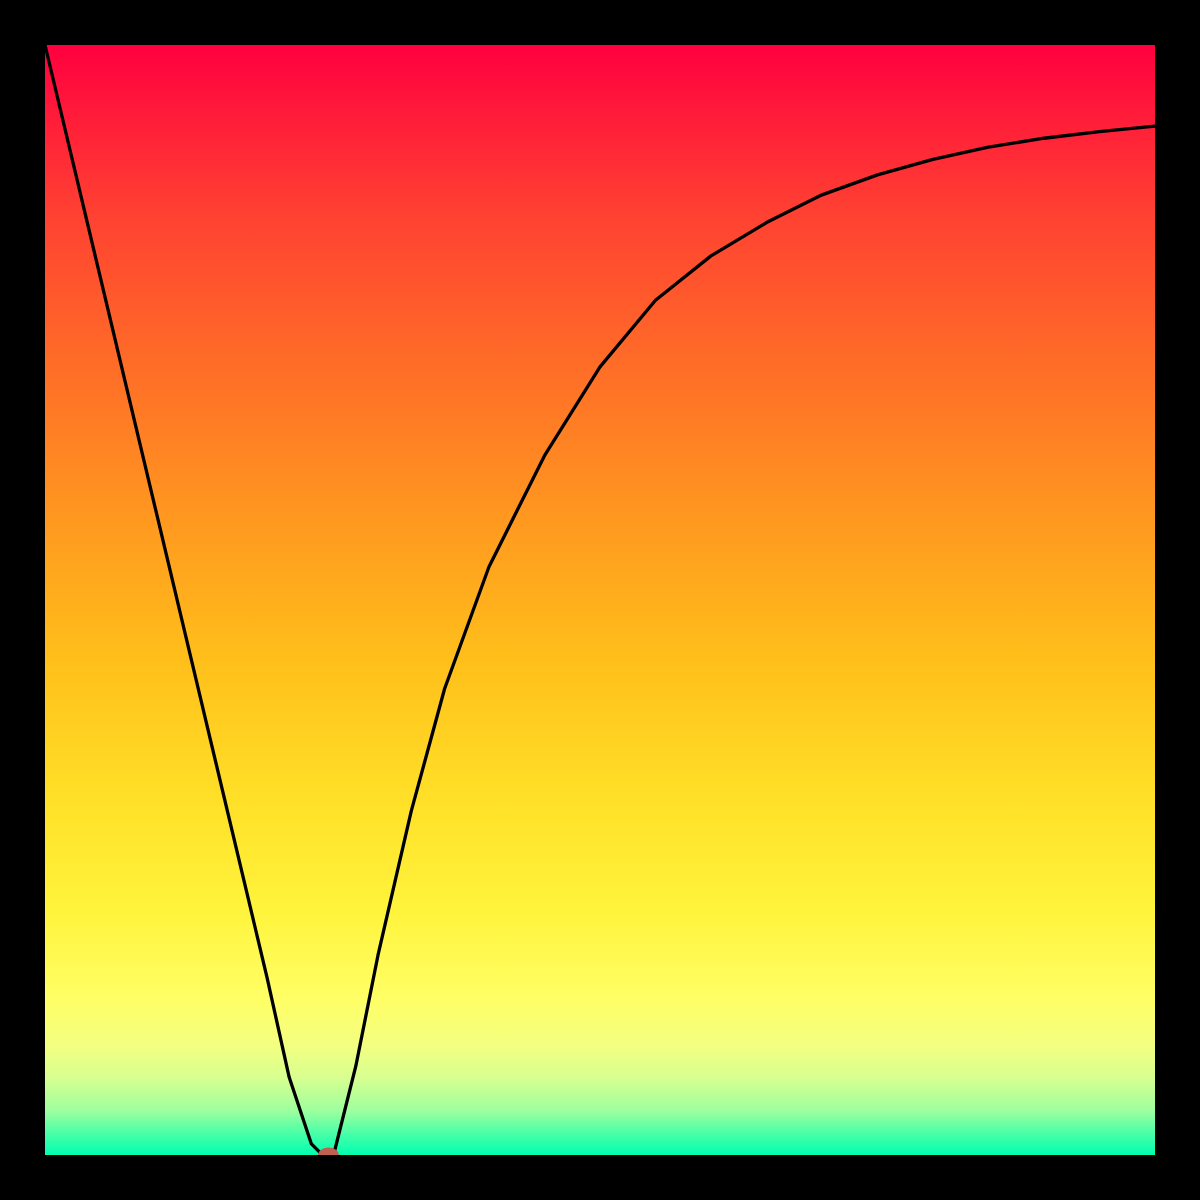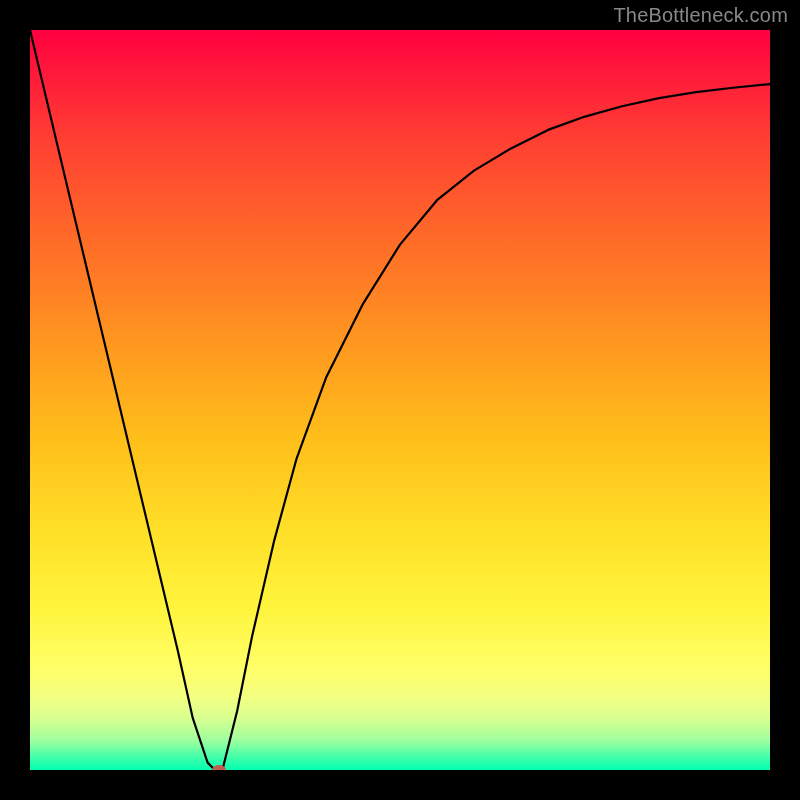--- a/index.html
+++ b/index.html
@@ -85,14 +85,13 @@
   <div class="plot-area">
     <div class="gradient-bg"></div>
 
     <svg class="curve-svg" viewBox="0 0 740 740" preserveAspectRatio="none">
       <path id="curve-path" fill="none" stroke="#000000" stroke-width="2.2" stroke-linejoin="round" stroke-linecap="round" d="M0.00 0.00 L37.00 155.40 L74.00 310.80 L111.00 466.20 L148.00 621.60 L162.80 688.20 L177.60 732.60 L185.00 740.00 L192.40 740.00 L207.20 680.80 L222.00 606.80 L244.20 510.60 L266.40 429.20 L296.00 347.80 L333.00 273.80 L370.00 214.60 L407.00 170.20 L444.00 140.60 L481.00 118.40 L518.00 99.90 L555.00 86.58 L592.00 76.22 L629.00 68.08 L666.00 62.16 L703.00 57.72 L740.00 54.02 "></path>
     </svg>
 
     <div id="marker" class="marker" style="left: 188.7px; top: 740px; background: rgb(192, 96, 80);"></div>
   </div>
 
-  <div class="watermark">TheBottleneck.com</div>
 </div>
 
 </body></html>

